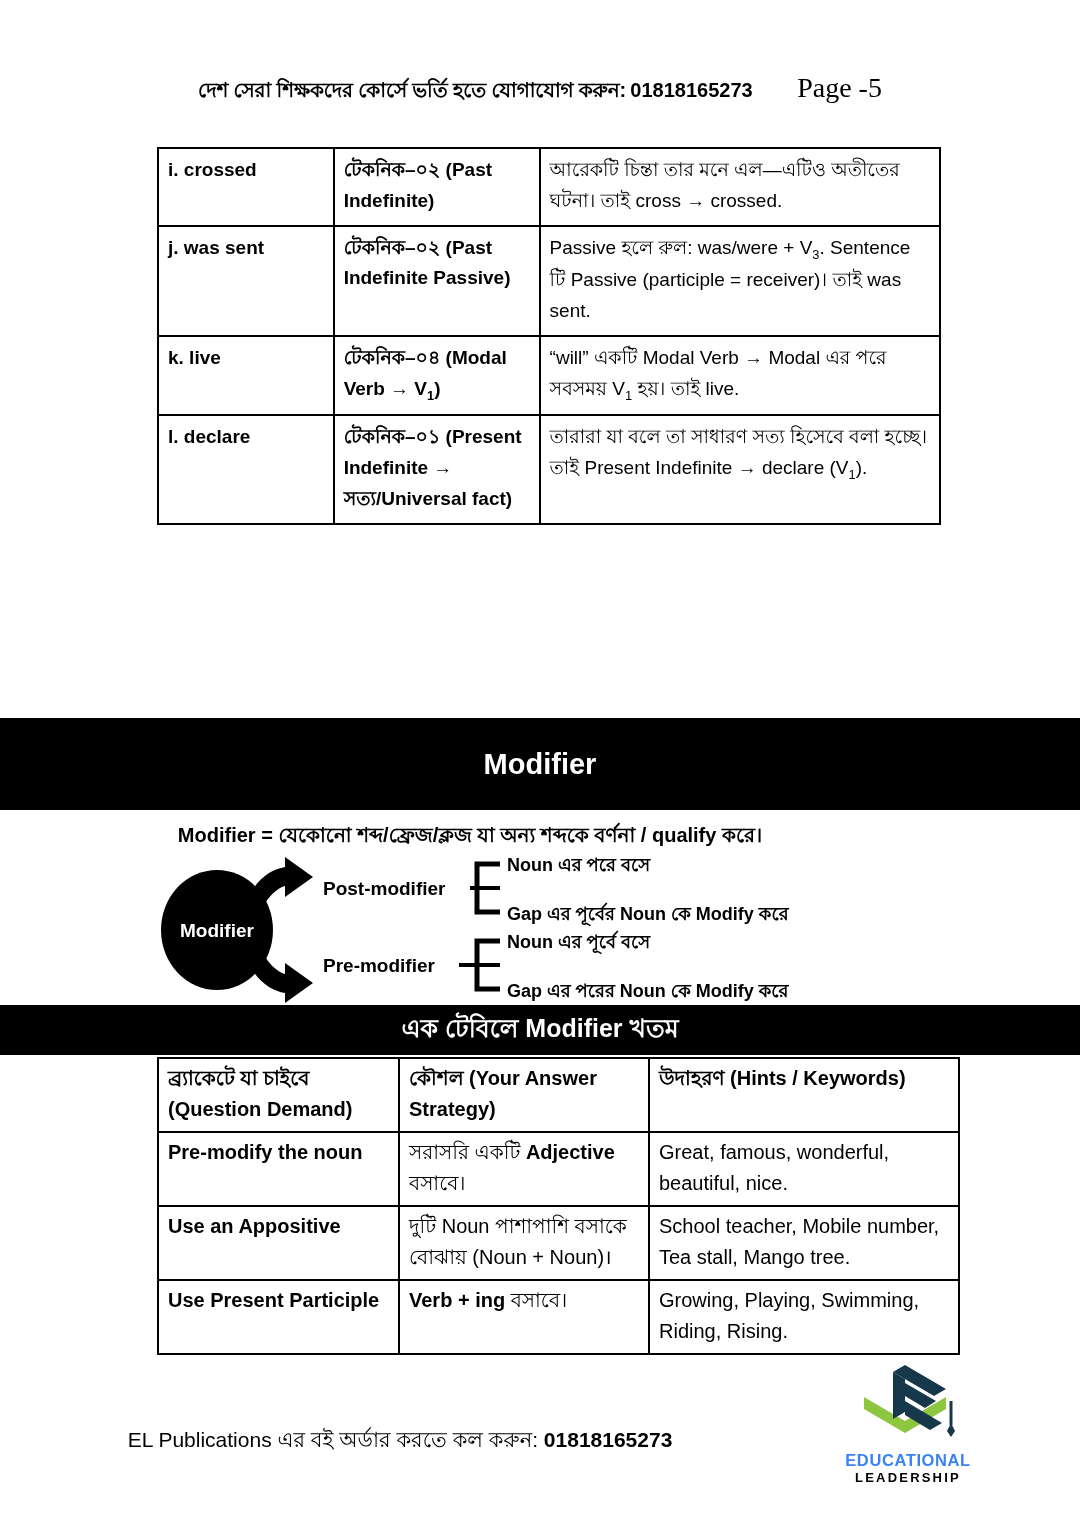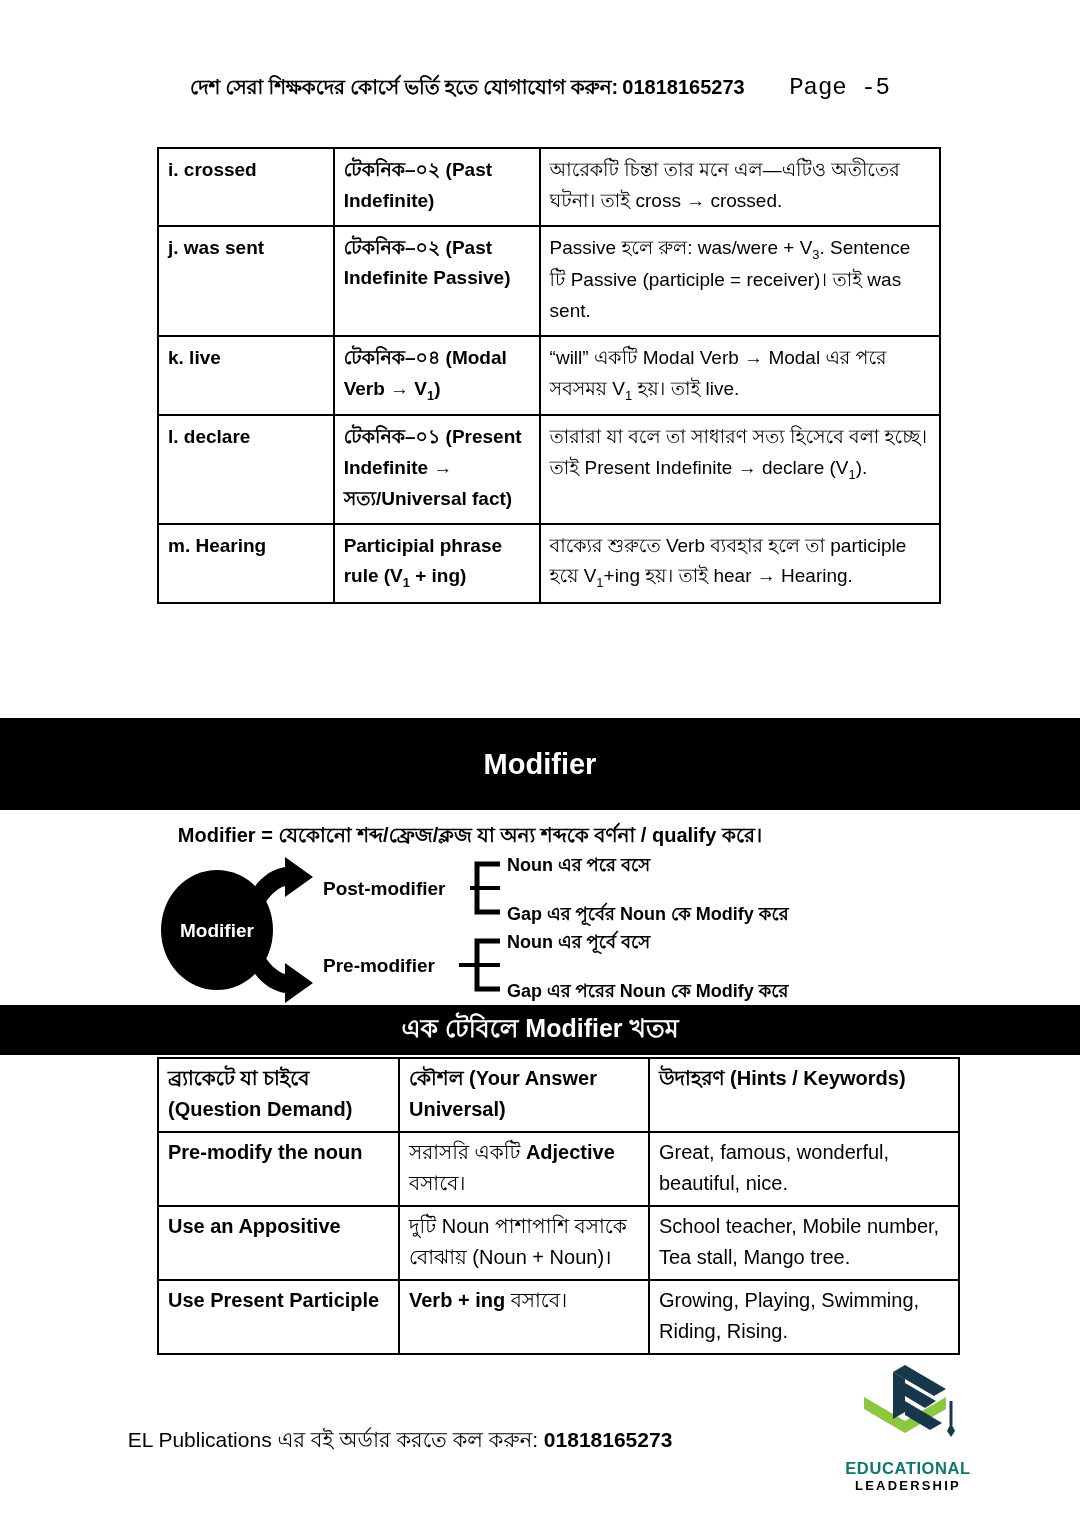--- a/index.html
+++ b/index.html
@@ -26,22 +26,22 @@
   .page-header .hdr-bn {
     font-weight: bold;
     font-size: 20px;
     letter-spacing: -0.2px;
   }
   .page-header .hdr-phone {
     font-weight: bold;
     font-size: 20px;
   }
   .page-header .hdr-page {
-    font-family: Liberation Mono, monospace;
-    font-size: 24px;
+    font-family: Liberation Serif, serif;
+    font-size: 28px;
     margin-left: 40px;
   }
 
   
   table.doc-table {
     border-collapse: collapse;
     table-layout: fixed;
     position: absolute;
   }
   table.doc-table td {
@@ -186,22 +186,22 @@
     position: absolute;
     left: 838px;
     top: -63px;
     width: 140px;
     text-align: center;
   }
   #logo-block .logo-word-1 {
     font-size: 16.5px;
     font-weight: bold;
     letter-spacing: 0.6px;
-    color: #0f766e;
-    margin-top: 16px;
+    color: #3b82f6;
+    margin-top: 8px;
   }
   #logo-block .logo-word-2 {
     font-size: 13px;
     font-weight: bold;
     letter-spacing: 2.2px;
     color: #000000;
   }
 </style>
 </head>
 <body>
@@ -230,25 +230,20 @@
     <tr>
       <td class="c-verb">k. live</td>
       <td class="c-rule"><span>টেকনিক–০৪ (Modal Verb → V</span><sub>1</sub><span>)</span></td>
       <td class="c-expl"><span>“will” একটি Modal Verb → Modal এর পরে সবসময় V</span><sub>1</sub><span> হয়। তাই live.</span></td>
     </tr>
     <tr>
       <td class="c-verb">l. declare</td>
       <td class="c-rule">টেকনিক–০১ (Present Indefinite → সত্য/Universal fact)</td>
       <td class="c-expl"><span>তারারা যা বলে তা সাধারণ সত্য হিসেবে বলা হচ্ছে। তাই Present Indefinite → declare (V</span><sub>1</sub><span>).</span></td>
     </tr>
-    <tr>
-      <td class="c-verb">m. Hearing</td>
-      <td class="c-rule"><span>Participial phrase rule (V</span><sub>1</sub><span> + ing)</span></td>
-      <td class="c-expl"><span>বাক্যের শুরুতে Verb ব্যবহার হলে তা participle হয়ে V</span><sub>1</sub><span>+ing হয়। তাই hear → Hearing.</span></td>
-    </tr>
   </tbody>
 </table>
 
 <div class="black-banner" id="banner-modifier">
   <span>Modifier</span>
 </div>
 
 <div id="modifier-def">Modifier = যেকোনো শব্দ/ফ্রেজ/ক্লজ যা অন্য শব্দকে বর্ণনা / qualify করে।</div>
 
 <div id="modifier-diagram">
@@ -278,21 +273,21 @@
 </div>
 
 <div class="black-banner" id="banner-ek-table">
   <span>এক টেবিলে Modifier খতম</span>
 </div>
 
 <table class="doc-table" id="modifier-table">
   <tbody>
     <tr>
       <td class="m-demand hd">ব্র্যাকেটে যা চাইবে (Question Demand)</td>
-      <td class="m-strategy hd">কৌশল (Your Answer Universal)</td>
+      <td class="m-strategy hd">কৌশল (Your Answer Strategy)</td>
       <td class="m-example hd">উদাহরণ (Hints / Keywords)</td>
     </tr>
     <tr>
       <td class="m-demand">Pre-modify the noun</td>
       <td class="m-strategy"><span>সরাসরি একটি </span><span class="b">Adjective</span><span> বসাবে।</span></td>
       <td class="m-example">Great, famous, wonderful, beautiful, nice.</td>
     </tr>
     <tr>
       <td class="m-demand">Use an Appositive</td>
       <td class="m-strategy">দুটি Noun পাশাপাশি বসাকে বোঝায় (Noun + Noun)।</td>

